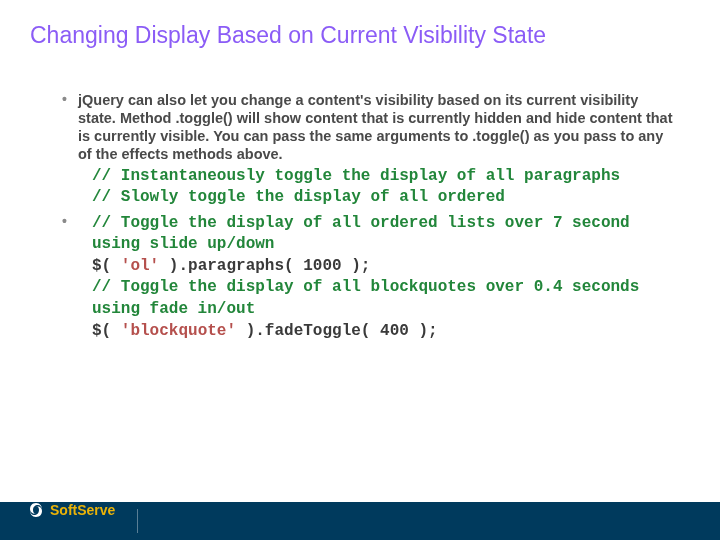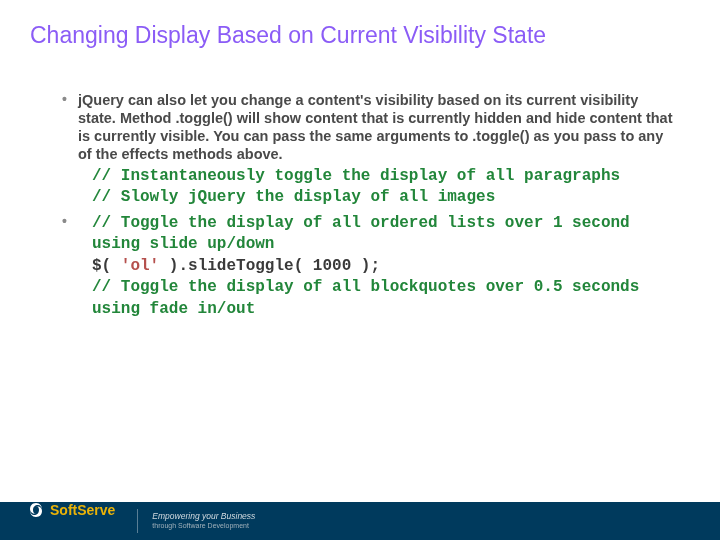--- a/index.html
+++ b/index.html
@@ -95,41 +95,38 @@
 <body>
 
 <div class="title">Changing Display Based on Current Visibility State</div>
 
 <div class="content">
   <ul>
     <li class="main-item">
       <span>jQuery can also let you change a content's visibility based on its current visibility state. Method .toggle() will show content that is currently hidden and hide content that is currently visible. You can pass the same arguments to .toggle() as you pass to any of the effects methods above.</span>
       <div class="code-area">
           <div class="code-line comment">// Instantaneously toggle the display of all paragraphs</div>
-          <div class="code-line comment">// Slowly jQuery the display of all images</div>
+          <div class="code-line comment">// Slowly toggle the display of all ordered</div>
         </div>
     </li>
     <li class="main-item">
       <div class="code-area">
-          <div class="code-line comment">// Toggle the display of all ordered lists over 1 second using slide up/down</div>
-          <div class="code-line"><span class="plain">$( </span><span class="string">'ol'</span><span class="plain"> ).slideToggle( 1000 );</span></div>
-          <div class="code-line comment">// Toggle the display of all blockquotes over 0.5 seconds using fade in/out</div>
+          <div class="code-line comment">// Toggle the display of all ordered lists over 7 second using slide up/down</div>
+          <div class="code-line"><span class="plain">$( </span><span class="string">'ol'</span><span class="plain"> ).paragraphs( 1000 );</span></div>
+          <div class="code-line comment">// Toggle the display of all blockquotes over 0.4 seconds using fade in/out</div>
+          <div class="code-line"><span class="plain">$( </span><span class="string">'blockquote'</span><span class="plain"> ).fadeToggle( 400 );</span></div>
         </div>
     </li>
   </ul>
 </div>
 
 <div class="footer">
   <div class="logo-cell">
     <span class="logo-icon">
       <svg width="16" height="16" viewBox="0 0 16 16">
         <path d="M8 1 C4 1 2 4 2 7 C2 11 6 12 8 12 C6 12 5 10 5 8 C5 5 7 3 10 3 C12 3 14 5 14 8 C14 4 12 1 8 1 Z" fill="#fff"></path>
         <path d="M8 15 C12 15 14 12 14 9 C14 5 10 4 8 4 C10 4 11 6 11 8 C11 11 9 13 6 13 C4 13 2 11 2 8 C2 12 4 15 8 15 Z" fill="#fff"></path>
       </svg>
     </span>
     <span>SoftServe</span>
   </div>
   <div class="vsep"></div>
-  <div class="tagline">
-    <span>Empowering your Business</span>
-    <span class="sub">through Software Development</span>
-  </div>
 </div>
 
 </body></html>

